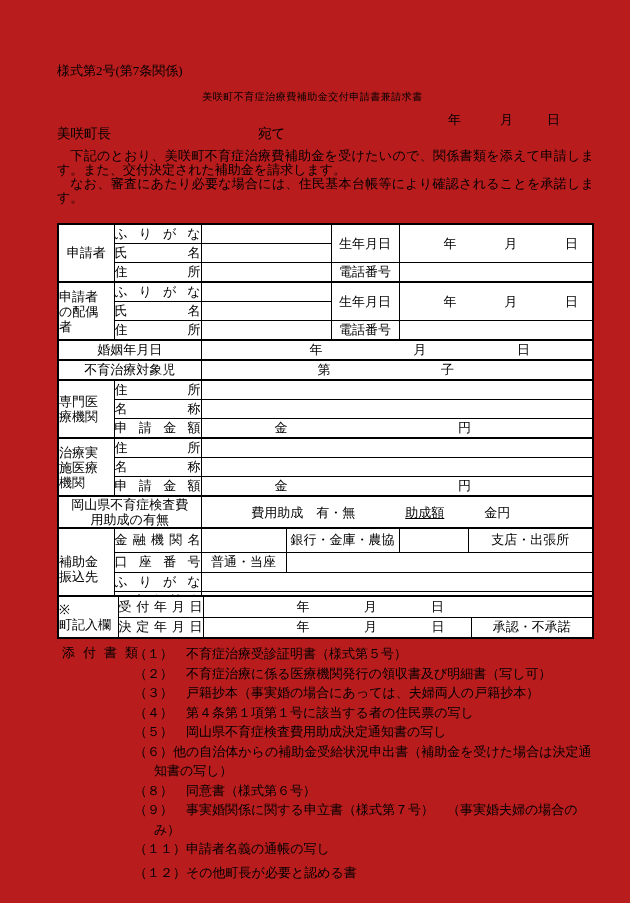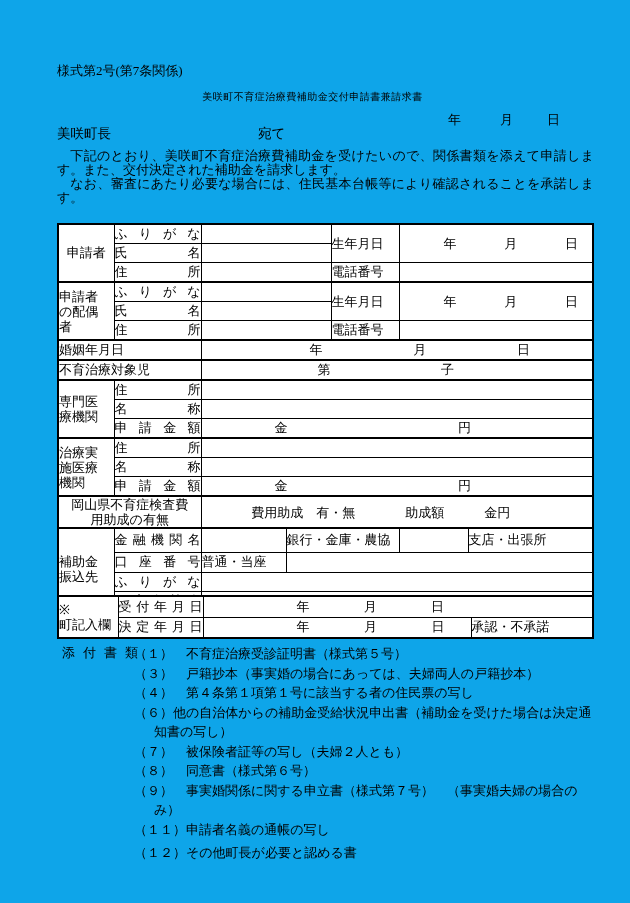--- a/index.html
+++ b/index.html
@@ -1,21 +1,21 @@
 <!DOCTYPE html>
 <html><head>
 <meta charset="utf-8">
 <style>
   html,body{margin:0;padding:0;}
   body{
     width:630px;height:903px;background:#ffffff;color:#000;
     font-family:"Liberation Serif","DejaVu Serif",serif;
     font-size:13px;
   }
-  .sheet{position:relative;width:630px;height:903px;background:#0ea5e9;overflow:hidden;}
+  .sheet{position:relative;width:630px;height:903px;background:#b91c1c;overflow:hidden;}
 
   .form-number{position:absolute;left:57px;top:62px;font-size:13px;}
   .doc-title{position:absolute;left:44px;top:90px;width:537px;text-align:center;font-size:10px;letter-spacing:.5px;}
   .date-line{position:absolute;left:0;top:111px;width:630px;height:14px;font-size:13px;}
   .date-line .u{position:absolute;}
   .date-line .u.y{left:448px;}
   .date-line .u.m{left:500px;}
   .date-line .u.d{left:547px;}
   .addr-line{position:absolute;left:0;top:125px;width:630px;height:15px;font-size:13.5px;}
   .addr-line .to{position:absolute;left:57px;}
@@ -26,40 +26,40 @@
   table.grid{border-collapse:collapse;table-layout:fixed;position:absolute;left:57px;background:#fff;}
   table.main{top:223px;width:535px;border:2px solid #000;}
   table.office{top:595px;width:535px;border:2px solid #000;}
   table.grid td{border:1px solid #000;padding:0;font-size:13px;vertical-align:middle;overflow:hidden;}
   tr.sec>td{border-top:2px solid #000;}
   tr.h18{height:18px;}  tr.h19{height:19px;}
   tr.h34{height:24px;}  tr.h24{height:24px;}
   tr.h20{height:20px;}  tr.h17{height:17px;}
   tr.h21{height:21px;}
 
-  td.c{}
+  td.c{text-align:center;}
   td.just{text-align:justify;text-align-last:justify;padding:0 8px;}
   td.grp{text-align:center;}
   td.grpml{padding-left:7px;white-space:pre-line;line-height:15px;vertical-align:middle;}
   td.prel{white-space:pre-line;line-height:15px;text-align:center;}
   td.dashb{border-bottom:1px dashed #8f8f8f;}
   td.dasht{border-top:1px dashed #8f8f8f;}
 
   .flex{display:flex;align-items:center;height:100%;}
   .f-between{justify-content:space-between;}
   .f-birth{padding:0 14px 0 44px;}
   .f-marr{padding:0 62px 0 108px;}
   .f-child{padding:0 138px 0 116px;}
   .f-amt{padding:0 121px 0 73px;}
   .f-recv{padding:0 148px 0 93px;}
   .f-dec{padding:0 26px 0 93px;}
   .ok-wrap{display:flex;flex-direction:row;justify-content:center;height:100%;line-height:15px;}
   .ok-l1{text-align:center;}
   .ok-l2{display:flex;align-items:center;}
-  .ok-l2 .g1{margin-left:50px;}
+  .ok-l2 .g1{margin-left:50px;text-decoration:underline;}
   .ok-l2 .g2{margin-left:40px;}
   .ok-l2 .g3{margin-left:auto;margin-right:32px;}
 
   .att-label{position:absolute;left:62px;top:644px;letter-spacing:8px;font-size:13px;}
   .att-items{position:absolute;left:134px;top:644px;width:462px;font-size:13px;}
   .att-item{padding-left:20px;text-indent:-20px;line-height:19.5px;}
   .att-item.gap{margin-top:4px;}
 </style>
 </head>
 <body>
@@ -279,23 +279,24 @@
         </div>
       </td>
       <td class="c">承認・不承諾</td>
     </tr>
   </tbody>
     </table>
 
   <div class="att-label">添付書類</div>
   <div class="att-items">
     <div class="att-item">（１）　不育症治療受診証明書（様式第５号）</div>
+    <div class="att-item">（２）　不育症治療に係る医療機関発行の領収書及び明細書（写し可）</div>
     <div class="att-item">（３）　戸籍抄本（事実婚の場合にあっては、夫婦両人の戸籍抄本）</div>
     <div class="att-item">（４）　第４条第１項第１号に該当する者の住民票の写し</div>
+    <div class="att-item">（５）　岡山県不育症検査費用助成決定通知書の写し</div>
     <div class="att-item">（６）他の自治体からの補助金受給状況申出書（補助金を受けた場合は決定通知書の写し）</div>
-    <div class="att-item">（７）　被保険者証等の写し（夫婦２人とも）</div>
     <div class="att-item">（８）　同意書（様式第６号）</div>
     <div class="att-item">（９）　事実婚関係に関する申立書（様式第７号）　（事実婚夫婦の場合のみ）</div>
     <div class="att-item">（１１）申請者名義の通帳の写し</div>
     <div class="att-item gap">（１２）その他町長が必要と認める書</div>
   </div>
 
 </div>
 
 </body></html>

